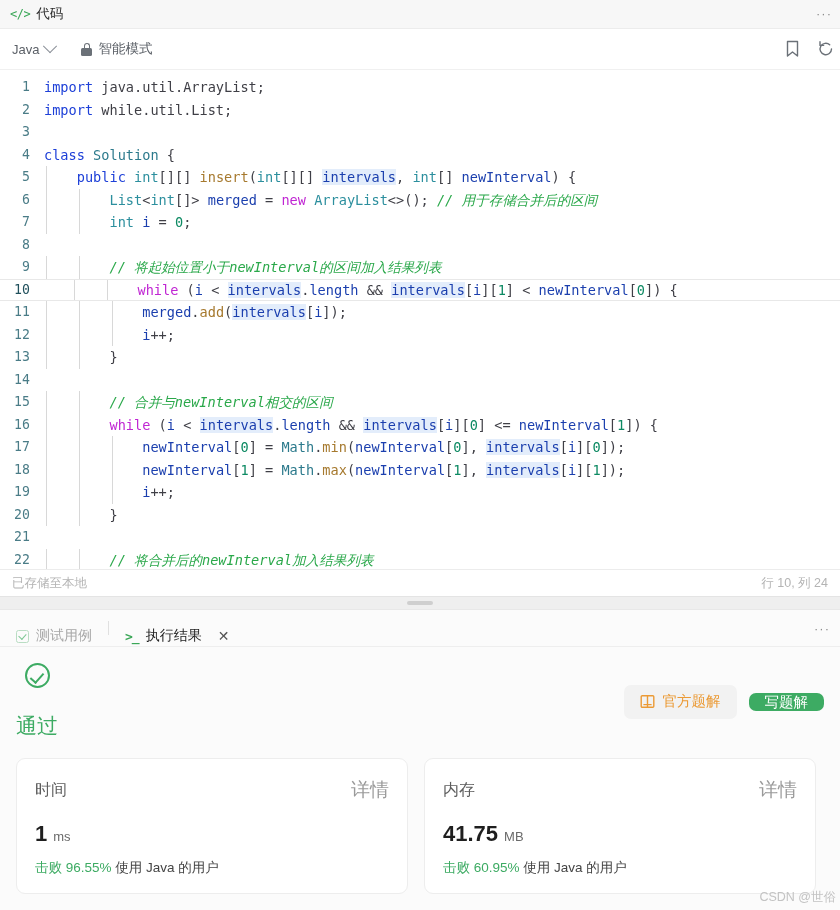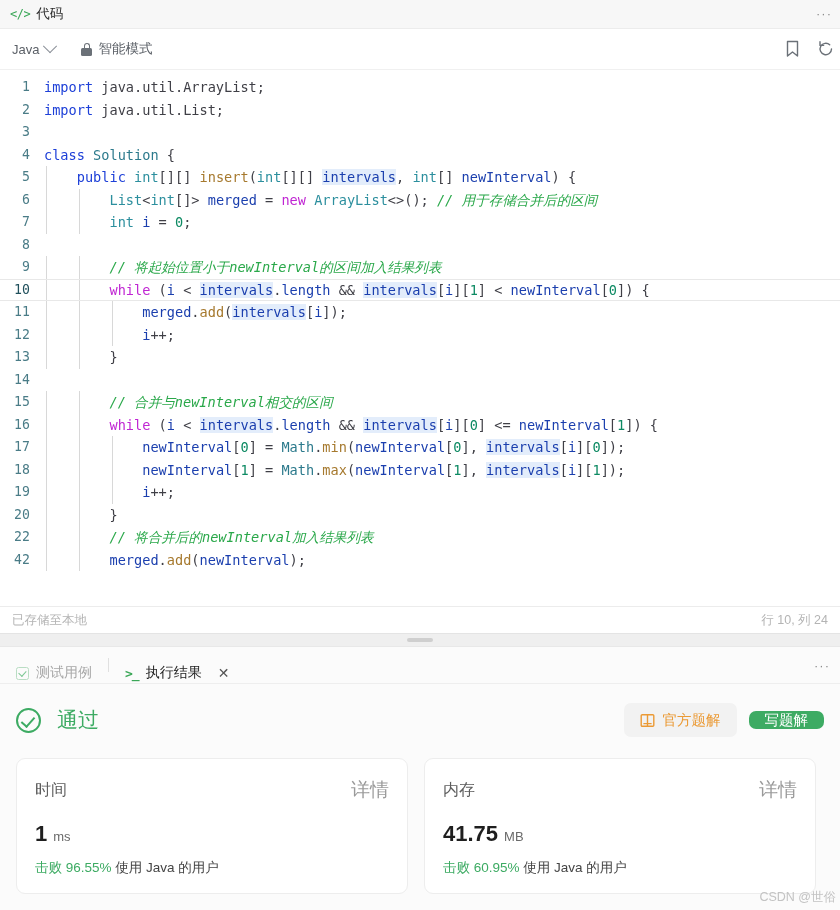--- a/index.html
+++ b/index.html
@@ -150,20 +150,21 @@
     font-family: "DejaVu Sans Mono", "Liberation Mono", monospace;
     font-size: 13.6px;
     white-space: pre;
     position: relative;
   }
   .code-line.active {
     border-top: 1px solid #e8e8e8;
     border-bottom: 1px solid #e8e8e8;
     height: 20.5px;
     line-height: 20.5px;
+    gap: 28px;
   }
   .ln {
     width: 44px;
     min-width: 44px;
     text-align: right;
     padding-right: 14px;
     box-sizing: border-box;
     color: #4a7c87;
     font-size: 13.2px;
     user-select: none;
@@ -308,21 +309,22 @@
   .verdict-row {
     display: flex;
     align-items: center;
     padding: 16px 16px 10px 16px;
     position: relative;
     min-height: 40px;
   }
   .verdict {
     display: flex;
     align-items: center;
-    gap: 16px;
+    gap: 24px;
+    flex-direction: column;
   }
   .verdict-check {
     width: 25px; height: 25px;
     border-radius: 50%;
     border: 2px solid #3dab63;
     position: relative;
     box-sizing: border-box;
   }
   .verdict-check::after {
     content: "";
@@ -467,39 +469,40 @@
           <path d="M14.5 9a5.7 5.7 0 1 1-1.8-4.2" fill="none" stroke="#6b7178" stroke-width="1.4" stroke-linecap="round"></path>
           <path d="M3.0 1.8v3.6h3.6" fill="none" stroke="#6b7178" stroke-width="1.4" stroke-linecap="round" stroke-linejoin="round"></path>
         </svg>
       </span>
     </div>
   </div>
 
   <div class="code-area">
     <div class="code-scroll" id="code-lines">
         <div class="code-line"><span class="ln">1</span><span class="code-text"><span class="kb">import</span> <span class="p">java.util.ArrayList;</span></span></div>
-        <div class="code-line"><span class="ln">2</span><span class="code-text"><span class="kb">import</span> <span class="p">java.util.List;</span></span></div>
+        <div class="code-line"><span class="ln">2</span><span class="code-text"><span class="kb">import</span> <span class="p">while.util.List;</span></span></div>
         <div class="code-line"><span class="ln">3</span><span class="code-text">&nbsp;</span></div>
         <div class="code-line"><span class="ln">4</span><span class="code-text"><span class="kb">class</span> <span class="cls">Solution</span> <span class="p">{</span></span></div>
         <div class="code-line"><span class="ln">5</span><span class="code-text">    <span class="kb">public</span> <span class="t">int</span><span class="p">[][]</span> <span class="fn">insert</span><span class="p">(</span><span class="t">int</span><span class="p">[][]</span> <span class="idh">intervals</span><span class="p">,</span> <span class="t">int</span><span class="p">[]</span> <span class="id">newInterval</span><span class="p">) {</span><span class="guide" style="left: 2px;"></span></span></div>
         <div class="code-line"><span class="ln">6</span><span class="code-text">        <span class="t">List</span><span class="p">&lt;</span><span class="t">int</span><span class="p">[]&gt;</span> <span class="id">merged</span> <span class="p">=</span> <span class="k">new</span> <span class="t">ArrayList</span><span class="p">&lt;&gt;();</span> <span class="cm">// 用于存储合并后的区间</span><span class="guide" style="left: 2px;"></span><span class="guide" style="left: 34.8px;"></span></span></div>
         <div class="code-line"><span class="ln">7</span><span class="code-text">        <span class="t">int</span> <span class="id">i</span> <span class="p">=</span> <span class="num">0</span><span class="p">;</span><span class="guide" style="left: 2px;"></span><span class="guide" style="left: 34.8px;"></span></span></div>
         <div class="code-line"><span class="ln">8</span><span class="code-text">&nbsp;</span></div>
         <div class="code-line"><span class="ln">9</span><span class="code-text">        <span class="cm">// 将起始位置小于newInterval的区间加入结果列表</span><span class="guide" style="left: 2px;"></span><span class="guide" style="left: 34.8px;"></span></span></div>
         <div class="code-line active"><span class="ln">10</span><span class="code-text">        <span class="k">while</span> <span class="p">(</span><span class="id">i</span> <span class="p">&lt;</span> <span class="idh">intervals</span><span class="p">.</span><span class="id">length</span> <span class="p">&amp;&amp;</span> <span class="idh">intervals</span><span class="p">[</span><span class="id">i</span><span class="p">][</span><span class="num">1</span><span class="p">]</span> <span class="p">&lt;</span> <span class="id">newInterval</span><span class="p">[</span><span class="num">0</span><span class="p">]) {</span><span class="guide" style="left: 2px;"></span><span class="guide" style="left: 34.8px;"></span></span></div>
         <div class="code-line"><span class="ln">11</span><span class="code-text">            <span class="id">merged</span><span class="p">.</span><span class="fn">add</span><span class="p">(</span><span class="idh">intervals</span><span class="p">[</span><span class="id">i</span><span class="p">]);</span><span class="guide" style="left: 2px;"></span><span class="guide" style="left: 34.8px;"></span><span class="guide" style="left: 67.6px;"></span></span></div>
         <div class="code-line"><span class="ln">12</span><span class="code-text">            <span class="id">i</span><span class="p">++;</span><span class="guide" style="left: 2px;"></span><span class="guide" style="left: 34.8px;"></span><span class="guide" style="left: 67.6px;"></span></span></div>
         <div class="code-line"><span class="ln">13</span><span class="code-text">        <span class="p">}</span><span class="guide" style="left: 2px;"></span><span class="guide" style="left: 34.8px;"></span></span></div>
         <div class="code-line"><span class="ln">14</span><span class="code-text">&nbsp;</span></div>
         <div class="code-line"><span class="ln">15</span><span class="code-text">        <span class="cm">// 合并与newInterval相交的区间</span><span class="guide" style="left: 2px;"></span><span class="guide" style="left: 34.8px;"></span></span></div>
         <div class="code-line"><span class="ln">16</span><span class="code-text">        <span class="k">while</span> <span class="p">(</span><span class="id">i</span> <span class="p">&lt;</span> <span class="idh">intervals</span><span class="p">.</span><span class="id">length</span> <span class="p">&amp;&amp;</span> <span class="idh">intervals</span><span class="p">[</span><span class="id">i</span><span class="p">][</span><span class="num">0</span><span class="p">]</span> <span class="p">&lt;=</span> <span class="id">newInterval</span><span class="p">[</span><span class="num">1</span><span class="p">]) {</span><span class="guide" style="left: 2px;"></span><span class="guide" style="left: 34.8px;"></span></span></div>
         <div class="code-line"><span class="ln">17</span><span class="code-text">            <span class="id">newInterval</span><span class="p">[</span><span class="num">0</span><span class="p">]</span> <span class="p">=</span> <span class="cls">Math</span><span class="p">.</span><span class="fn">min</span><span class="p">(</span><span class="id">newInterval</span><span class="p">[</span><span class="num">0</span><span class="p">],</span> <span class="idh">intervals</span><span class="p">[</span><span class="id">i</span><span class="p">][</span><span class="num">0</span><span class="p">]);</span><span class="guide" style="left: 2px;"></span><span class="guide" style="left: 34.8px;"></span><span class="guide" style="left: 67.6px;"></span></span></div>
         <div class="code-line"><span class="ln">18</span><span class="code-text">            <span class="id">newInterval</span><span class="p">[</span><span class="num">1</span><span class="p">]</span> <span class="p">=</span> <span class="cls">Math</span><span class="p">.</span><span class="fn">max</span><span class="p">(</span><span class="id">newInterval</span><span class="p">[</span><span class="num">1</span><span class="p">],</span> <span class="idh">intervals</span><span class="p">[</span><span class="id">i</span><span class="p">][</span><span class="num">1</span><span class="p">]);</span><span class="guide" style="left: 2px;"></span><span class="guide" style="left: 34.8px;"></span><span class="guide" style="left: 67.6px;"></span></span></div>
         <div class="code-line"><span class="ln">19</span><span class="code-text">            <span class="id">i</span><span class="p">++;</span><span class="guide" style="left: 2px;"></span><span class="guide" style="left: 34.8px;"></span><span class="guide" style="left: 67.6px;"></span></span></div>
         <div class="code-line"><span class="ln">20</span><span class="code-text">        <span class="p">}</span><span class="guide" style="left: 2px;"></span><span class="guide" style="left: 34.8px;"></span></span></div>
+        <div class="code-line"><span class="ln">21</span><span class="code-text">&nbsp;</span></div>
         <div class="code-line"><span class="ln">22</span><span class="code-text">        <span class="cm">// 将合并后的newInterval加入结果列表</span><span class="guide" style="left: 2px;"></span><span class="guide" style="left: 34.8px;"></span></span></div>
         <div class="code-line"><span class="ln">42</span><span class="code-text">        <span class="id">merged</span><span class="p">.</span><span class="fn">add</span><span class="p">(</span><span class="id">newInterval</span><span class="p">);</span><span class="guide" style="left: 2px;"></span><span class="guide" style="left: 34.8px;"></span></span></div>
       </div>
   </div>
 
   <div class="status-bar">
     <span>已存储至本地</span>
     <span class="status-right">行 10, 列 24</span>
   </div>
 

